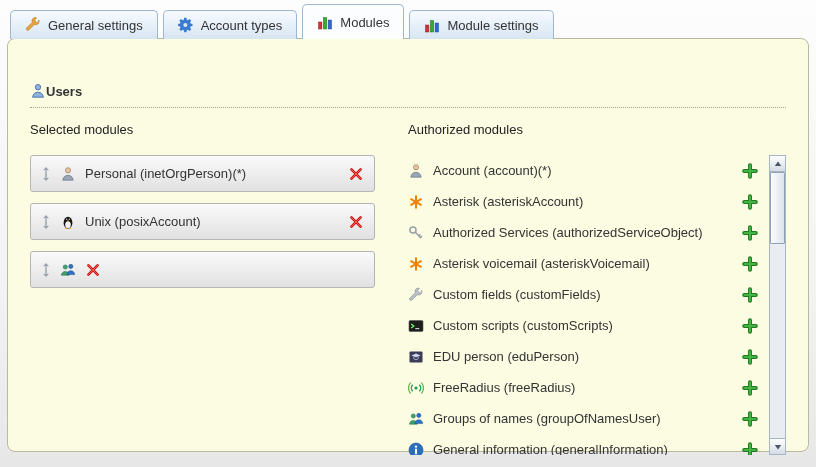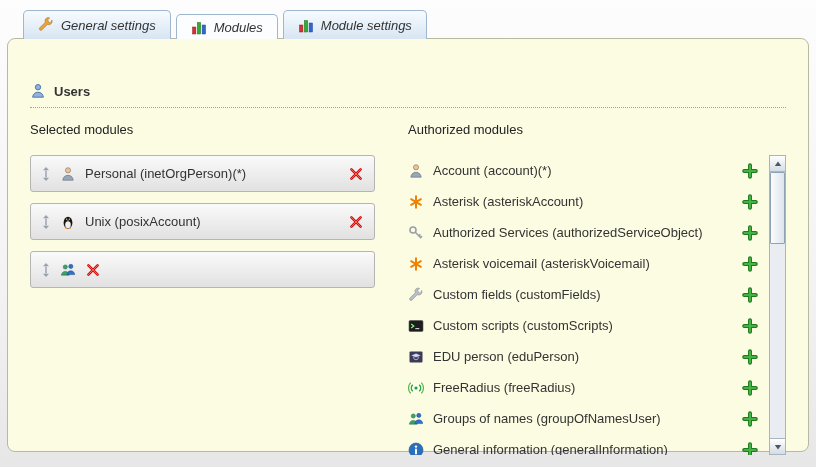--- a/index.html
+++ b/index.html
@@ -11,44 +11,43 @@
   .stage {
     position: relative;
     width: 816px;
     height: 467px;
     overflow: hidden;
     background: linear-gradient(#fdfdfd 0%, #f3f3f3 60%, #e7e7e7 100%);
   }
   
   .tabbar {
     position: absolute;
-    top: 8px; left: 23px; right: 10px;
+    top: 8px; left: 10px; right: 10px;
     height: 31px;
     display: flex;
     align-items: flex-end;
     gap: 5px;
     z-index: 3;
-    font-style: italic;
   }
   .tab {
     height: 29px;
     box-sizing: border-box;
     display: flex;
     align-items: center;
     gap: 7px;
     padding: 0 14px;
     background: linear-gradient(#f7fbff, #d7e5f2);
     border: 1px solid #9fb7ce;
     border-bottom: none;
     border-radius: 5px 5px 0 0;
     cursor: pointer;
     white-space: nowrap;
   }
   .tab.active {
-    height: 25px;
+    height: 35px;
     background: #fcfdfe;
     z-index: 4;
     position: relative;
   }
   .icon { display: inline-flex; width: 16px; height: 16px; flex: 0 0 16px; }
   .icon svg { width: 100%; height: 100%; }
   
   .panel {
     position: absolute;
     top: 38px; left: 7px; right: 7px;
@@ -56,21 +55,20 @@
     box-sizing: border-box;
     background: #fcfce3;
     border: 1px solid #b9b9a0;
     border-radius: 8px;
     padding: 16px 22px 0 22px;
     z-index: 2;
   }
   .section-header {
     display: flex;
     align-items: center;
-    gap: 8px;
     margin-top: 28px;
     padding-bottom: 8px;
     border-bottom: 1px dotted #a3a388;
     font-weight: bold;
   }
   .columns {
     display: flex;
     margin-top: 14px;
   }
   .col.left { width: 358px; flex: 0 0 358px; }
@@ -147,20 +145,29 @@
 
   <div class="tabbar" id="tabbar">
       <div class="tab">
         <span class="icon">
           <svg viewBox="0 0 16 16">
             <path d="M13.8 3a3.3 3.3 0 0 1-4.4 4.4L4.1 12.7a1.5 1.5 0 1 1-2.1-2.1l5.3-5.3A3.3 3.3 0 0 1 11.7 .9L9.8 2.8l.8 2.3 2.3.8z" fill="#e8a33d" stroke="#b07a23" stroke-width="0.6"></path>
           </svg>
         </span>
         <span>General settings</span>
       </div>
+      <div class="tab">
+        <span class="icon">
+          <svg viewBox="0 0 16 16">
+            <path fill="#3a7ad1" d="M14.5 9.1V6.9l-1.9-.4a4.9 4.9 0 0 0-.5-1.2l1.1-1.6-1.6-1.6-1.6 1.1a4.9 4.9 0 0 0-1.2-.5L8.4.8H6.2l-.4 1.9a4.9 4.9 0 0 0-1.2.5L3 2.1 1.4 3.7l1.1 1.6a4.9 4.9 0 0 0-.5 1.2l-1.9.4v2.2l1.9.4c.1.4.3.8.5 1.2l-1.1 1.6 1.6 1.6 1.6-1.1c.4.2.8.4 1.2.5l.4 1.9h2.2l.4-1.9c.4-.1.8-.3 1.2-.5l1.6 1.1 1.6-1.6-1.1-1.6c.2-.4.4-.8.5-1.2z"></path>
+            <circle cx="7.3" cy="8" r="2" fill="#dce9f8"></circle>
+          </svg>
+        </span>
+        <span>Account types</span>
+      </div>
       <div class="tab active">
         <span class="icon">
           <svg viewBox="0 0 16 16">
             <rect x="1.5" y="8" width="3.4" height="7" fill="#c33" stroke="#922" stroke-width="0.5"></rect>
             <rect x="6.3" y="3.5" width="3.4" height="11.5" fill="#3a3" stroke="#272" stroke-width="0.5"></rect>
             <rect x="11.1" y="6" width="3.4" height="9" fill="#36c" stroke="#249" stroke-width="0.5"></rect>
           </svg>
         </span>
         <span>Modules</span>
       </div>

